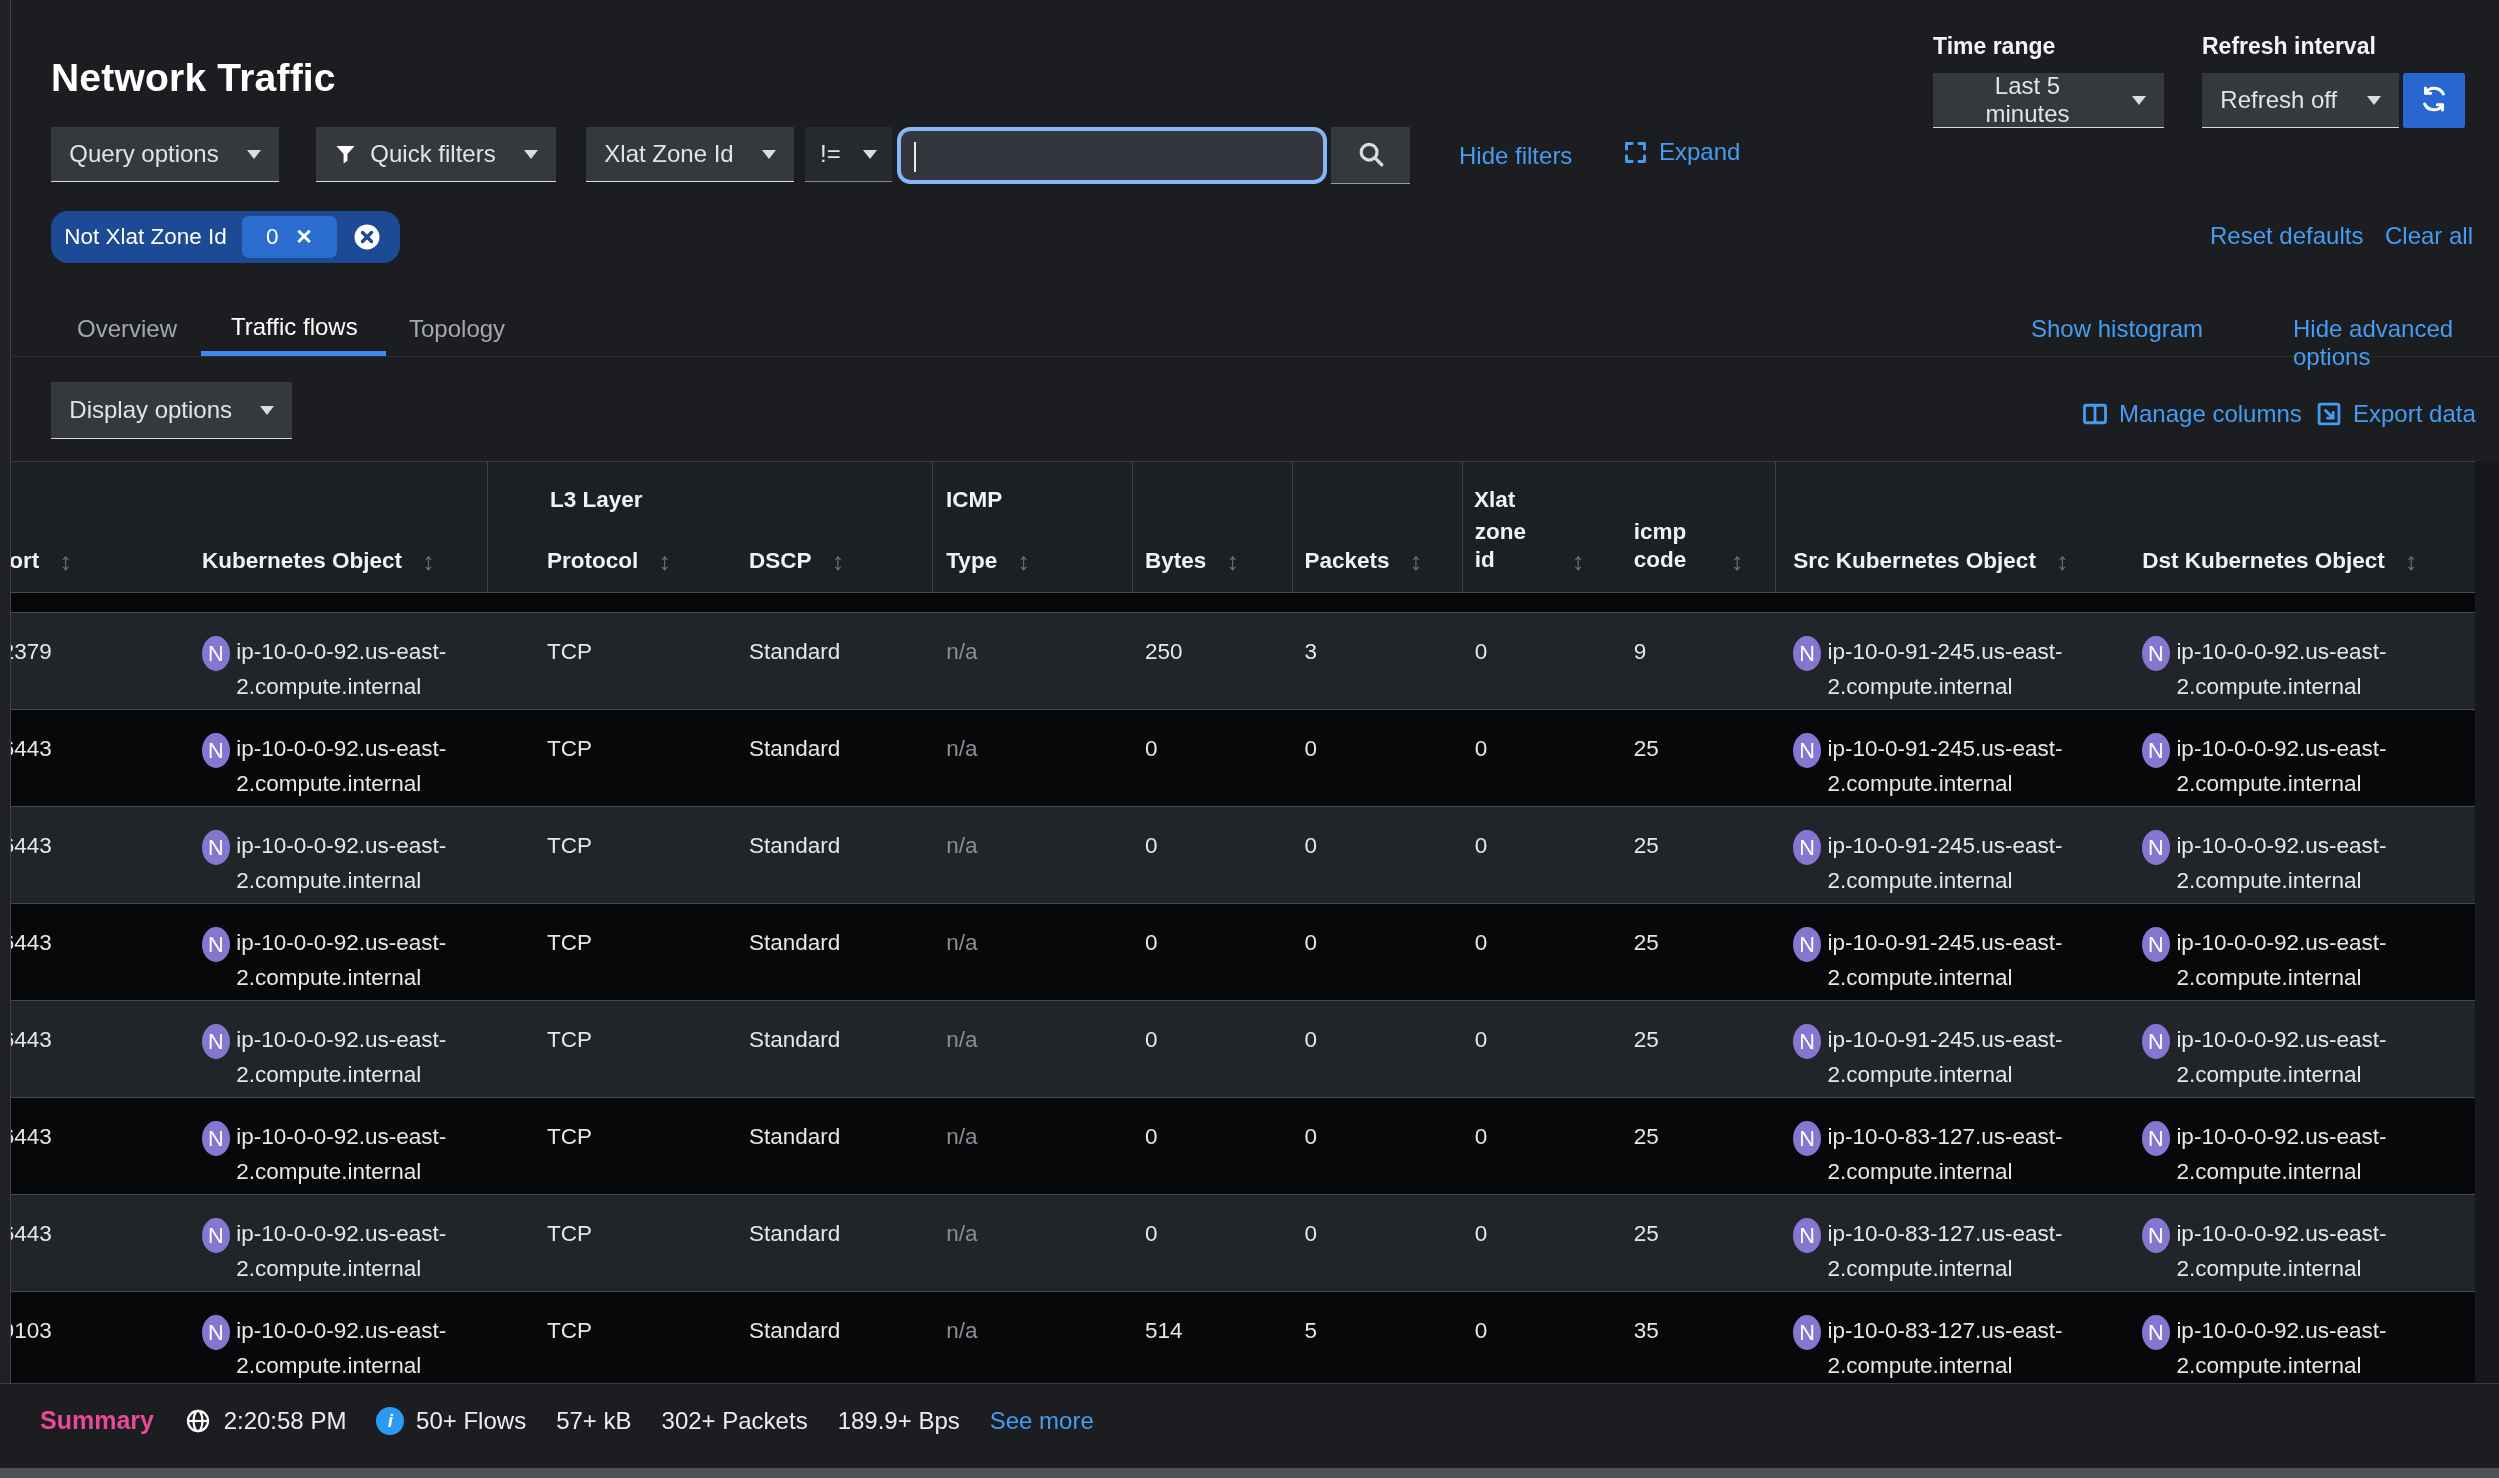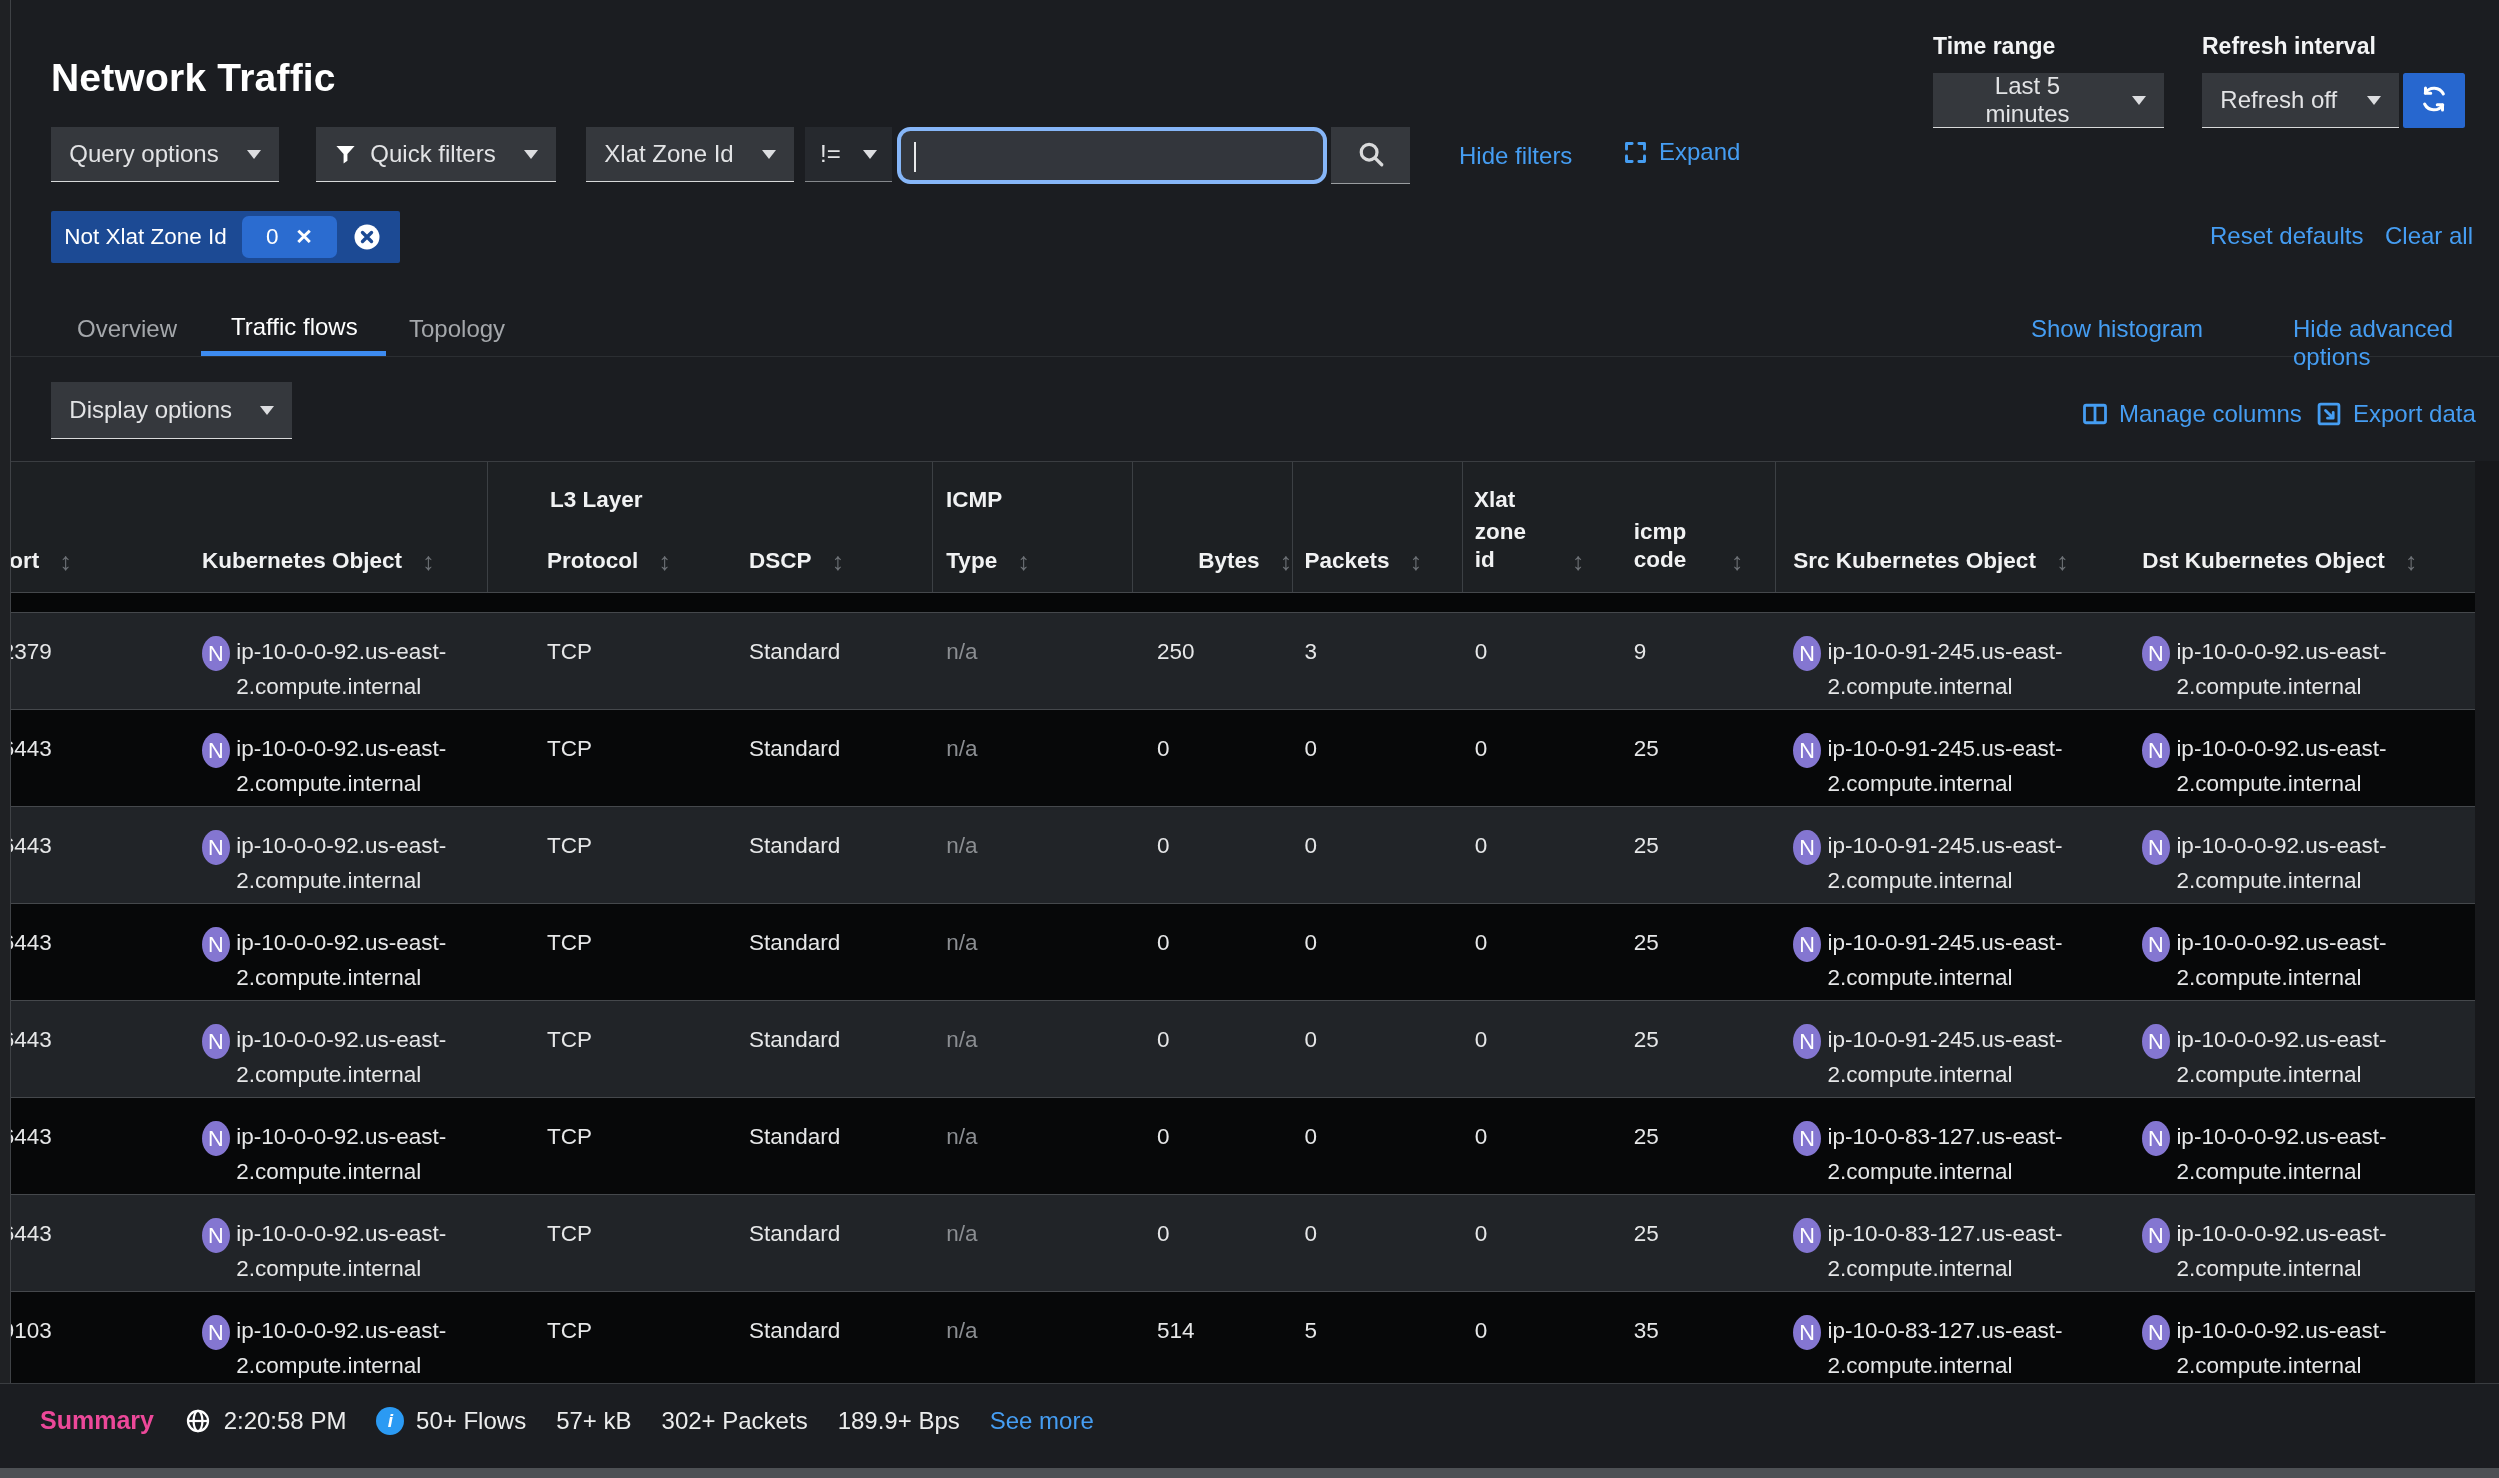--- a/index.html
+++ b/index.html
@@ -39,21 +39,21 @@
   .tg-field{left:586px;top:127px;}
   .tg-op{left:805px;top:127px;width:87px;background:#26292e;border-bottom-color:#85888c;justify-content:space-between;gap:8.3px;padding:0 15px;}
   .search-wrap{left:897px;top:127px;width:430px;height:57px;background:#33363c;border:4.2px solid #86b6f8;border-radius:13.3px;position:absolute;}
   .search-caret{position:absolute;left:13.3px;top:10.8px;width:1.7px;height:30px;background:#e9eaeb;}
   .search-btn{left:1331px;top:127px;width:79px;height:57px;background:#35383d;border:none;border-bottom:1.7px solid #9a9da0;display:flex;align-items:center;justify-content:center;cursor:pointer;}
   .hide-filters{left:1459px;top:142px;}
   .expand-link{left:1622px;top:138px;}
 
   
   .chip{
-    left:51px;top:211px;height:52px;background:var(--chip-bg);border-radius:2px;
+    left:51px;top:211px;height:52px;background:var(--chip-bg);border-radius:17px;
     display:inline-flex;align-items:center;padding:0 18.3px 0 13.3px;gap:15px;color:#fff;
   }
   .chip-label{font-size:22.5px;}
   .chip-badge{
     height:42px;min-width:95px;background:var(--chip-badge-bg);border-radius:6.7px;
     display:inline-flex;align-items:center;justify-content:center;gap:16.7px;padding:0 13.3px;cursor:pointer;
   }
   .chip-badge .x{font-size:21px;font-weight:700;}
   .reset-link{left:2210px;top:222px;}
   .clear-link{left:2385px;top:222px;}
@@ -93,21 +93,21 @@
   .nbadge{
     flex:none;width:27.5px;height:35px;border-radius:50%;background:var(--node-badge-purple);
     display:inline-flex;align-items:center;justify-content:center;font-size:21.7px;color:#fff;margin-top:1.7px;
   }
   
   .c-port{padding-left:1.7px;}
   .c-obj{padding-left:52px;}
   .c-proto{padding-left:60px;}
   .c-dscp{padding-left:15px;}
   .c-type{padding-left:13.3px;}
-  .c-bytes{padding-left:25px;justify-content:flex-end;}
+  .c-bytes{padding-left:13px;}
   .c-packets{padding-left:12.5px;}
   .c-zone{padding-left:11.7px;}
   .c-code{padding-left:16.7px;}
   .c-src{padding-left:18.3px;}
   .c-dst{padding-left:9.2px;}
   .th.c-port span.lbl{margin-left:-7.5px;}
 
   
   .summary-bar{left:0;top:1383px;width:2500px;height:95px;background:var(--page-bg);border-top:0.8px solid #3a3d41;z-index:50;}
   .summary-inner{display:flex;align-items:center;gap:30px;padding-left:40px;height:73px;font-size:24px;color:#eceded;}

